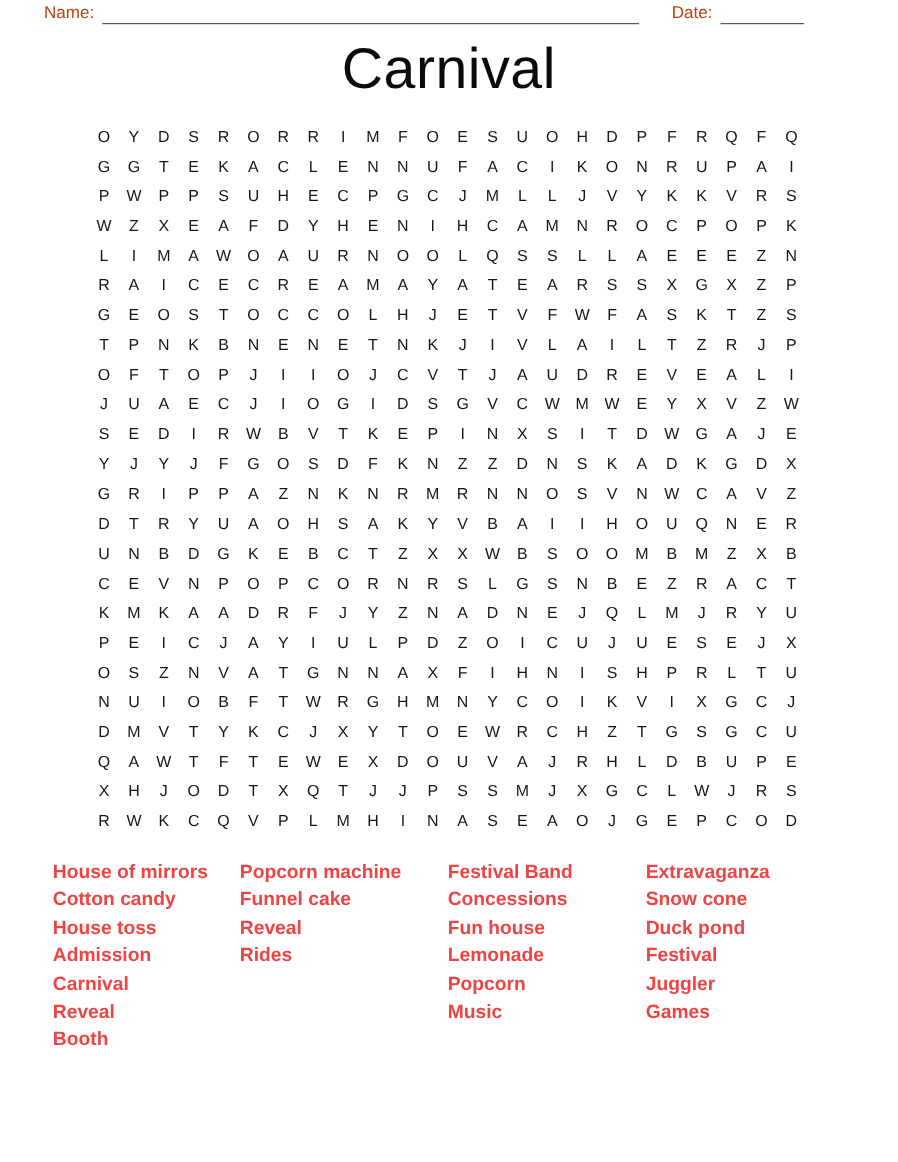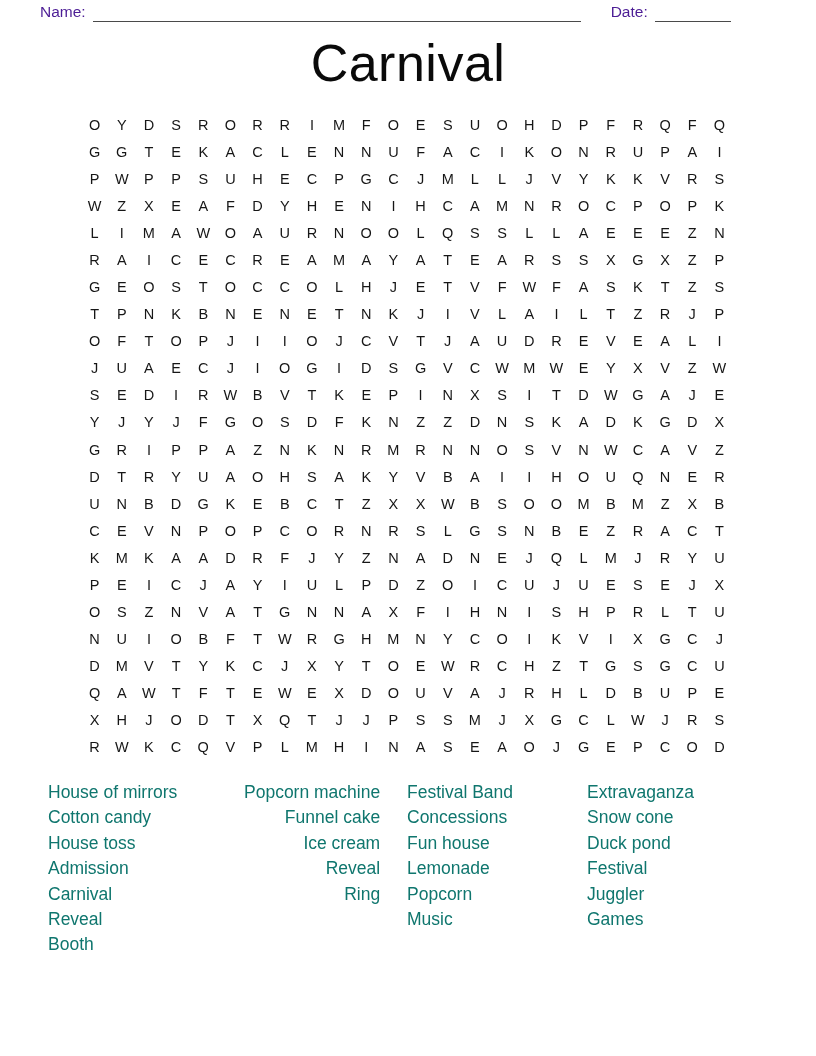--- a/index.html
+++ b/index.html
@@ -3,21 +3,21 @@
 <meta charset="utf-8">
 <style>
   html,body{margin:0;padding:0;}
   body{
     width:816px;height:1056px;position:relative;background:#ffffff;
     font-family:"Liberation Sans",sans-serif;color:#111;overflow:hidden;
   }
   
   .header{
     position:absolute;top:2px;left:40px;width:737px;
-    display:flex;align-items:flex-end;font-size:15.5px;color:#4c1d95;
+    display:flex;align-items:flex-end;font-size:15.5px;color:#c2410c;
   }
   .hlabel{line-height:20px;white-space:nowrap;}
   .hline{display:inline-block;border-bottom:1.4px solid #4a4a4a;height:18px;}
   .name-line{width:488px;margin-left:7px;margin-right:30px;}
   .date-line{width:76px;margin-left:7px;}
   
   .title{
     position:absolute;top:33px;left:0;width:816px;text-align:center;
     font-size:52px;font-weight:400;letter-spacing:0.5px;color:#0a0a0a;
   }
@@ -25,23 +25,23 @@
   .letter-grid{
     position:absolute;left:81px;top:111px;width:652px;height:650px;
     display:grid;grid-template-columns:repeat(24,1fr);grid-template-rows:repeat(24,1fr);
   }
   .cell{
     display:flex;align-items:center;justify-content:center;
     font-size:14.5px;font-weight:400;color:#161616;
   }
   
   .word-bank{position:absolute;left:0;top:780px;width:816px;height:185px;}
-  .word-col{position:absolute;top:0;line-height:25.4px;font-size:17.5px;color:#0f766e;}
+  .word-col{position:absolute;top:0;line-height:25.4px;font-size:17.5px;color:#ef4444;font-weight:bold;}
   .word-col-0{left:48px;}
-  .word-col-1{left:244px;text-align:right;}
+  .word-col-1{left:218px;}
   .word-col-2{left:407px;}
   .word-col-3{left:587px;}
   .word-item{white-space:nowrap;}
 </style>
 </head>
 <body>
 
 <div class="header">
   <span class="hlabel">Name:</span>
   <span class="hline name-line"></span>
@@ -636,23 +636,22 @@
       <div class="word-item">Cotton candy</div>
       <div class="word-item">House toss</div>
       <div class="word-item">Admission</div>
       <div class="word-item">Carnival</div>
       <div class="word-item">Reveal</div>
       <div class="word-item">Booth</div>
     </div>
     <div class="word-col word-col-1">
       <div class="word-item">Popcorn machine</div>
       <div class="word-item">Funnel cake</div>
-      <div class="word-item">Ice cream</div>
       <div class="word-item">Reveal</div>
-      <div class="word-item">Ring</div>
+      <div class="word-item">Rides</div>
     </div>
     <div class="word-col word-col-2">
       <div class="word-item">Festival Band</div>
       <div class="word-item">Concessions</div>
       <div class="word-item">Fun house</div>
       <div class="word-item">Lemonade</div>
       <div class="word-item">Popcorn</div>
       <div class="word-item">Music</div>
     </div>
     <div class="word-col word-col-3">

